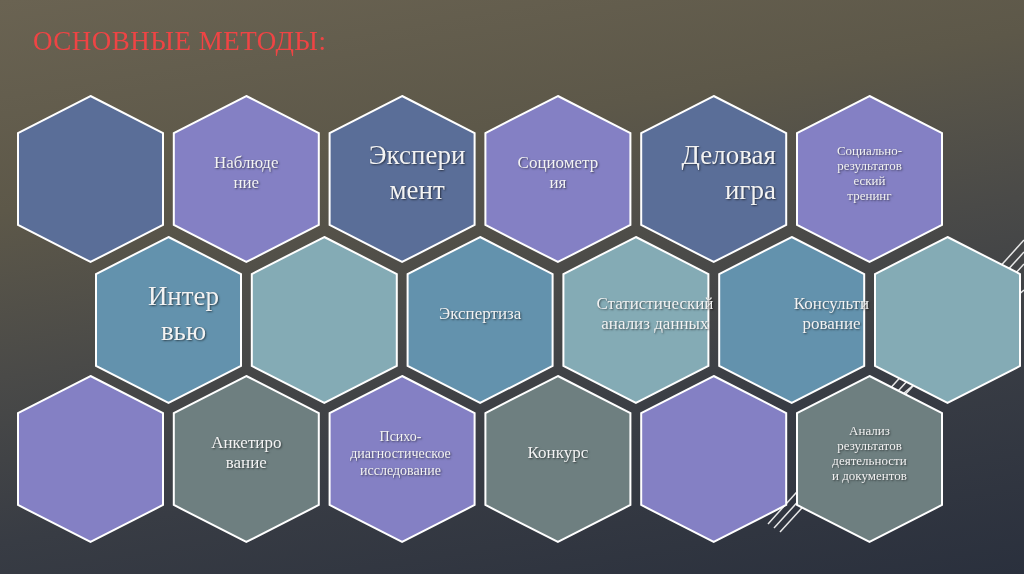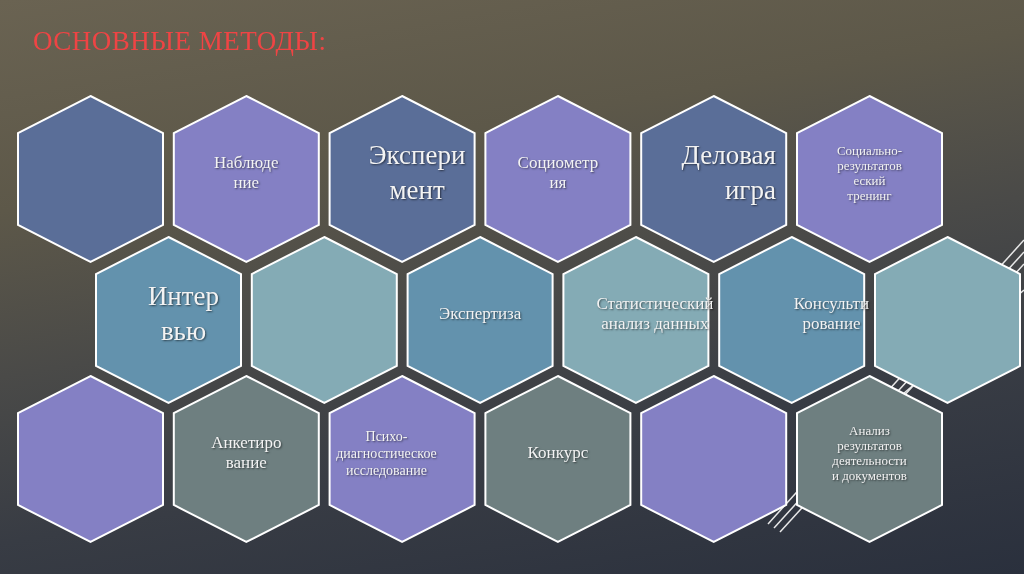--- a/index.html
+++ b/index.html
@@ -83,21 +83,21 @@
     <div class="hex-label md" style="left: 251.8px; top: 231px;"></div>
     <div class="hex-label md" style="left: 407.6px; top: 231px;">Экспертиза</div>
     <div class="hex-label md" style="left: 563.4px; top: 231px; padding-left: 40px;">Статистический
 анализ данных</div>
     <div class="hex-label md" style="left: 730px; top: 231px; margin-left: 29px;">Консульти
 рование</div>
     <div class="hex-label md" style="left: 875px; top: 231px;"></div>
     <div class="hex-label md" style="left: 18px; top: 370px;"></div>
     <div class="hex-label md" style="left: 173.8px; top: 370px;">Анкетиро
 вание</div>
-    <div class="hex-label sm" style="left: 314px; top: 370px;">Психо-
+    <div class="hex-label sm" style="left: 328px; top: 370px;">Психо-
 диагностическое
 исследование</div>
     <div class="hex-label md" style="left: 485.4px; top: 370px;">Конкурс</div>
     <div class="hex-label md" style="left: 641.2px; top: 370px;"></div>
     <div class="hex-label xs" style="left: 797px; top: 370px;">Анализ
 результатов
 деятельности
 и документов</div>
   </div>
 

